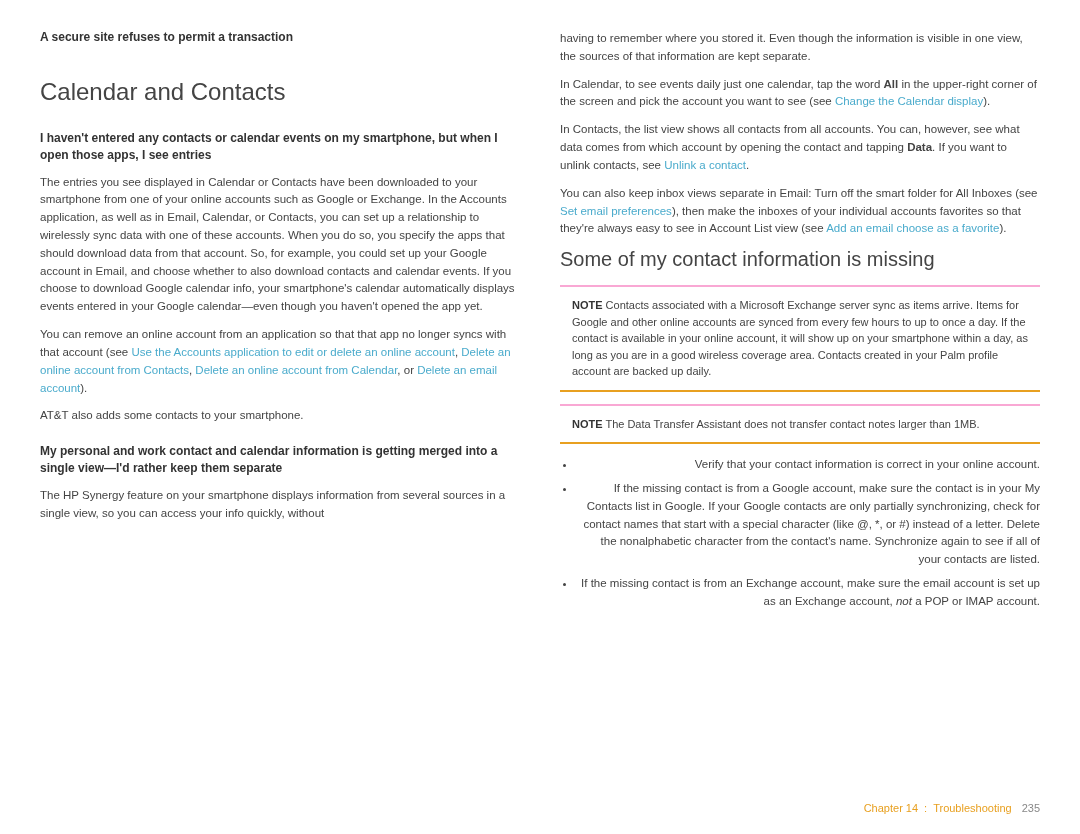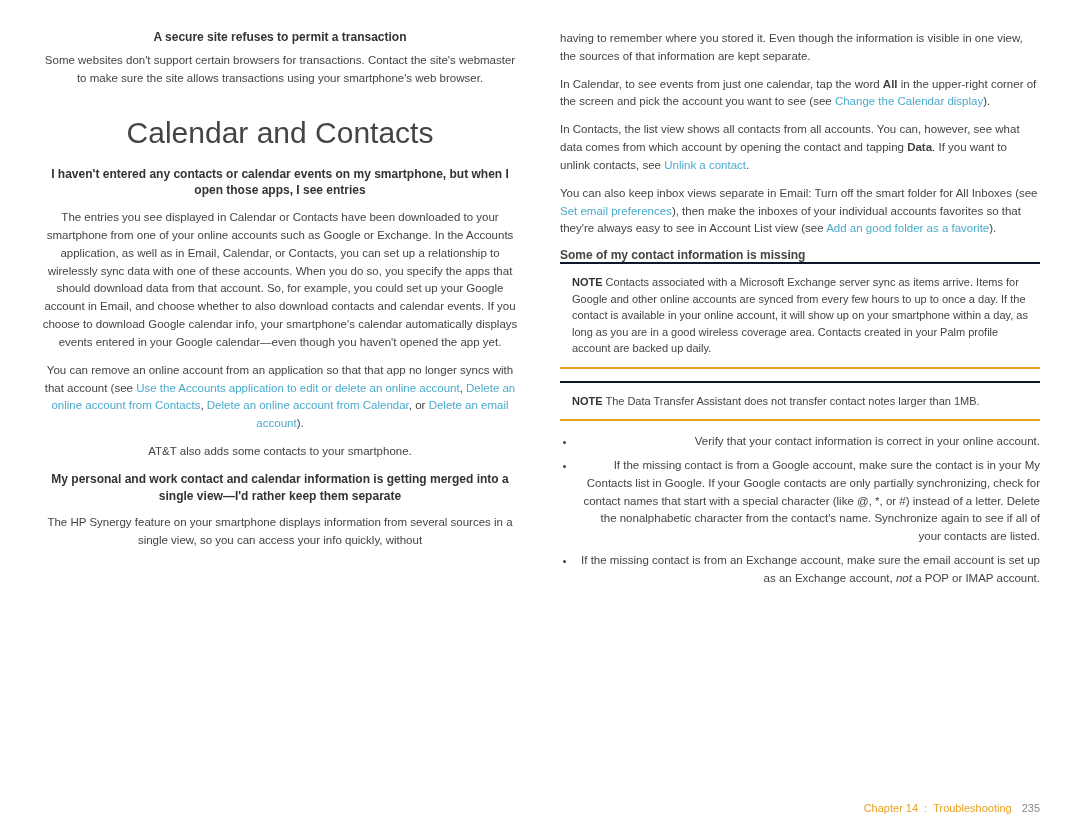--- a/index.html
+++ b/index.html
@@ -29,22 +29,21 @@
     .content-area {
       display: flex;
       flex: 1;
       gap: 40px;
     }
 
     .left-column {
       flex: 1;
       display: flex;
       flex-direction: column;
-      gap: 0;
-      text-align: center;
+      gap: 8px;
     }
 
     .right-column {
       flex: 1;
       display: flex;
       flex-direction: column;
       gap: 0;
     }
 
     .section-heading-small {
@@ -60,38 +59,38 @@
       line-height: 1.55;
       margin-bottom: 10px;
     }
 
     .link-text {
       color: #4aabcc;
       text-decoration: none;
     }
 
     .section-title-large {
-      font-size: 30px;
+      font-size: 24px;
       font-weight: 300;
       color: #444444;
       margin-top: 18px;
       margin-bottom: 16px;
       font-family: 'Arial', sans-serif;
     }
 
     .section-heading-medium {
       font-size: 12px;
       font-weight: bold;
       color: #333333;
       margin-bottom: 10px;
       line-height: 1.4;
     }
 
     .note-box {
-      border-top: 2px solid #0f172a;
+      border-top: 2px solid #f9a8d4;
       border-bottom: 2px solid #e8a020;
       padding: 10px 12px;
       margin-bottom: 12px;
       background: #ffffff;
     }
 
     .note-box-inner {
       font-size: 11px;
       color: #444444;
       line-height: 1.5;
@@ -145,37 +144,37 @@
       font-size: 11px;
       color: #888888;
       margin-left: 4px;
     }
 
     .bold-inline {
       font-weight: bold;
     }
 
     .some-missing-heading {
-      font-size: 12px;
-      font-weight: 700;
-      color: #444444;
+      font-size: 20px;
+      font-weight: 400;
+      color: #444444;
+      margin-bottom: 14px;
       font-family: 'Arial', sans-serif;
     }
   </style>
 </head>
 <body>
 
 <div class="page-container">
   <div class="content-area">
 
     <div class="left-column">
 
       <div>
         <div class="section-heading-small">A secure site refuses to permit a transaction</div>
-        <p class="body-text">Some websites don't support certain browsers for transactions. Contact the site's webmaster to make sure the site allows transactions using your smartphone's web browser.</p>
       </div>
 
       <div class="section-title-large">Calendar and Contacts</div>
 
       <div>
         <div class="section-heading-medium">I haven't entered any contacts or calendar events on my smartphone, but when I open those apps, I see entries</div>
         <p class="body-text">The entries you see displayed in Calendar or Contacts have been downloaded to your smartphone from one of your online accounts such as Google or Exchange. In the Accounts application, as well as in Email, Calendar, or Contacts, you can set up a relationship to wirelessly sync data with one of these accounts. When you do so, you specify the apps that should download data from that account. So, for example, you could set up your Google account in Email, and choose whether to also download contacts and calendar events. If you choose to download Google calendar info, your smartphone's calendar automatically displays events entered in your Google calendar—even though you haven't opened the app yet.</p>
         <p class="body-text">
           <span>You can remove an online account from an application so that that app no longer syncs with that account (see </span><a class="link-text">Use the Accounts application to edit or delete an online account</a><span>, </span><a class="link-text">Delete an online account from Contacts</a><span>, </span><a class="link-text">Delete an online account from Calendar</a><span>, or </span><a class="link-text">Delete an email account</a><span>).</span>
         </p>
@@ -187,29 +186,29 @@
         <p class="body-text">The HP Synergy feature on your smartphone displays information from several sources in a single view, so you can access your info quickly, without</p>
       </div>
 
     </div>
 
     <div class="right-column">
 
       <p class="body-text">having to remember where you stored it. Even though the information is visible in one view, the sources of that information are kept separate.</p>
 
       <p class="body-text">
-        <span>In Calendar, to see events from just one calendar, tap the word </span><span class="bold-inline">All</span><span> in the upper-right corner of the screen and pick the account you want to see (see </span><a class="link-text">Change the Calendar display</a><span>).</span>
+        <span>In Calendar, to see events daily just one calendar, tap the word </span><span class="bold-inline">All</span><span> in the upper-right corner of the screen and pick the account you want to see (see </span><a class="link-text">Change the Calendar display</a><span>).</span>
       </p>
 
       <p class="body-text">
         <span>In Contacts, the list view shows all contacts from all accounts. You can, however, see what data comes from which account by opening the contact and tapping </span><span class="bold-inline">Data</span><span>. If you want to unlink contacts, see </span><a class="link-text">Unlink a contact</a><span>.</span>
       </p>
 
       <p class="body-text">
-        <span>You can also keep inbox views separate in Email: Turn off the smart folder for All Inboxes (see </span><a class="link-text">Set email preferences</a><span>), then make the inboxes of your individual accounts favorites so that they're always easy to see in Account List view (see </span><a class="link-text">Add an good folder as a favorite</a><span>).</span>
+        <span>You can also keep inbox views separate in Email: Turn off the smart folder for All Inboxes (see </span><a class="link-text">Set email preferences</a><span>), then make the inboxes of your individual accounts favorites so that they're always easy to see in Account List view (see </span><a class="link-text">Add an email choose as a favorite</a><span>).</span>
       </p>
 
       <div>
         <div class="some-missing-heading">Some of my contact information is missing</div>
 
         <div class="note-box">
           <div class="note-box-inner">
             <span class="note-label">NOTE</span><span>  Contacts associated with a Microsoft Exchange server sync as items arrive. Items for Google and other online accounts are synced from every few hours to up to once a day. If the contact is available in your online account, it will show up on your smartphone within a day, as long as you are in a good wireless coverage area. Contacts created in your Palm profile account are backed up daily.</span>
           </div>
         </div>

